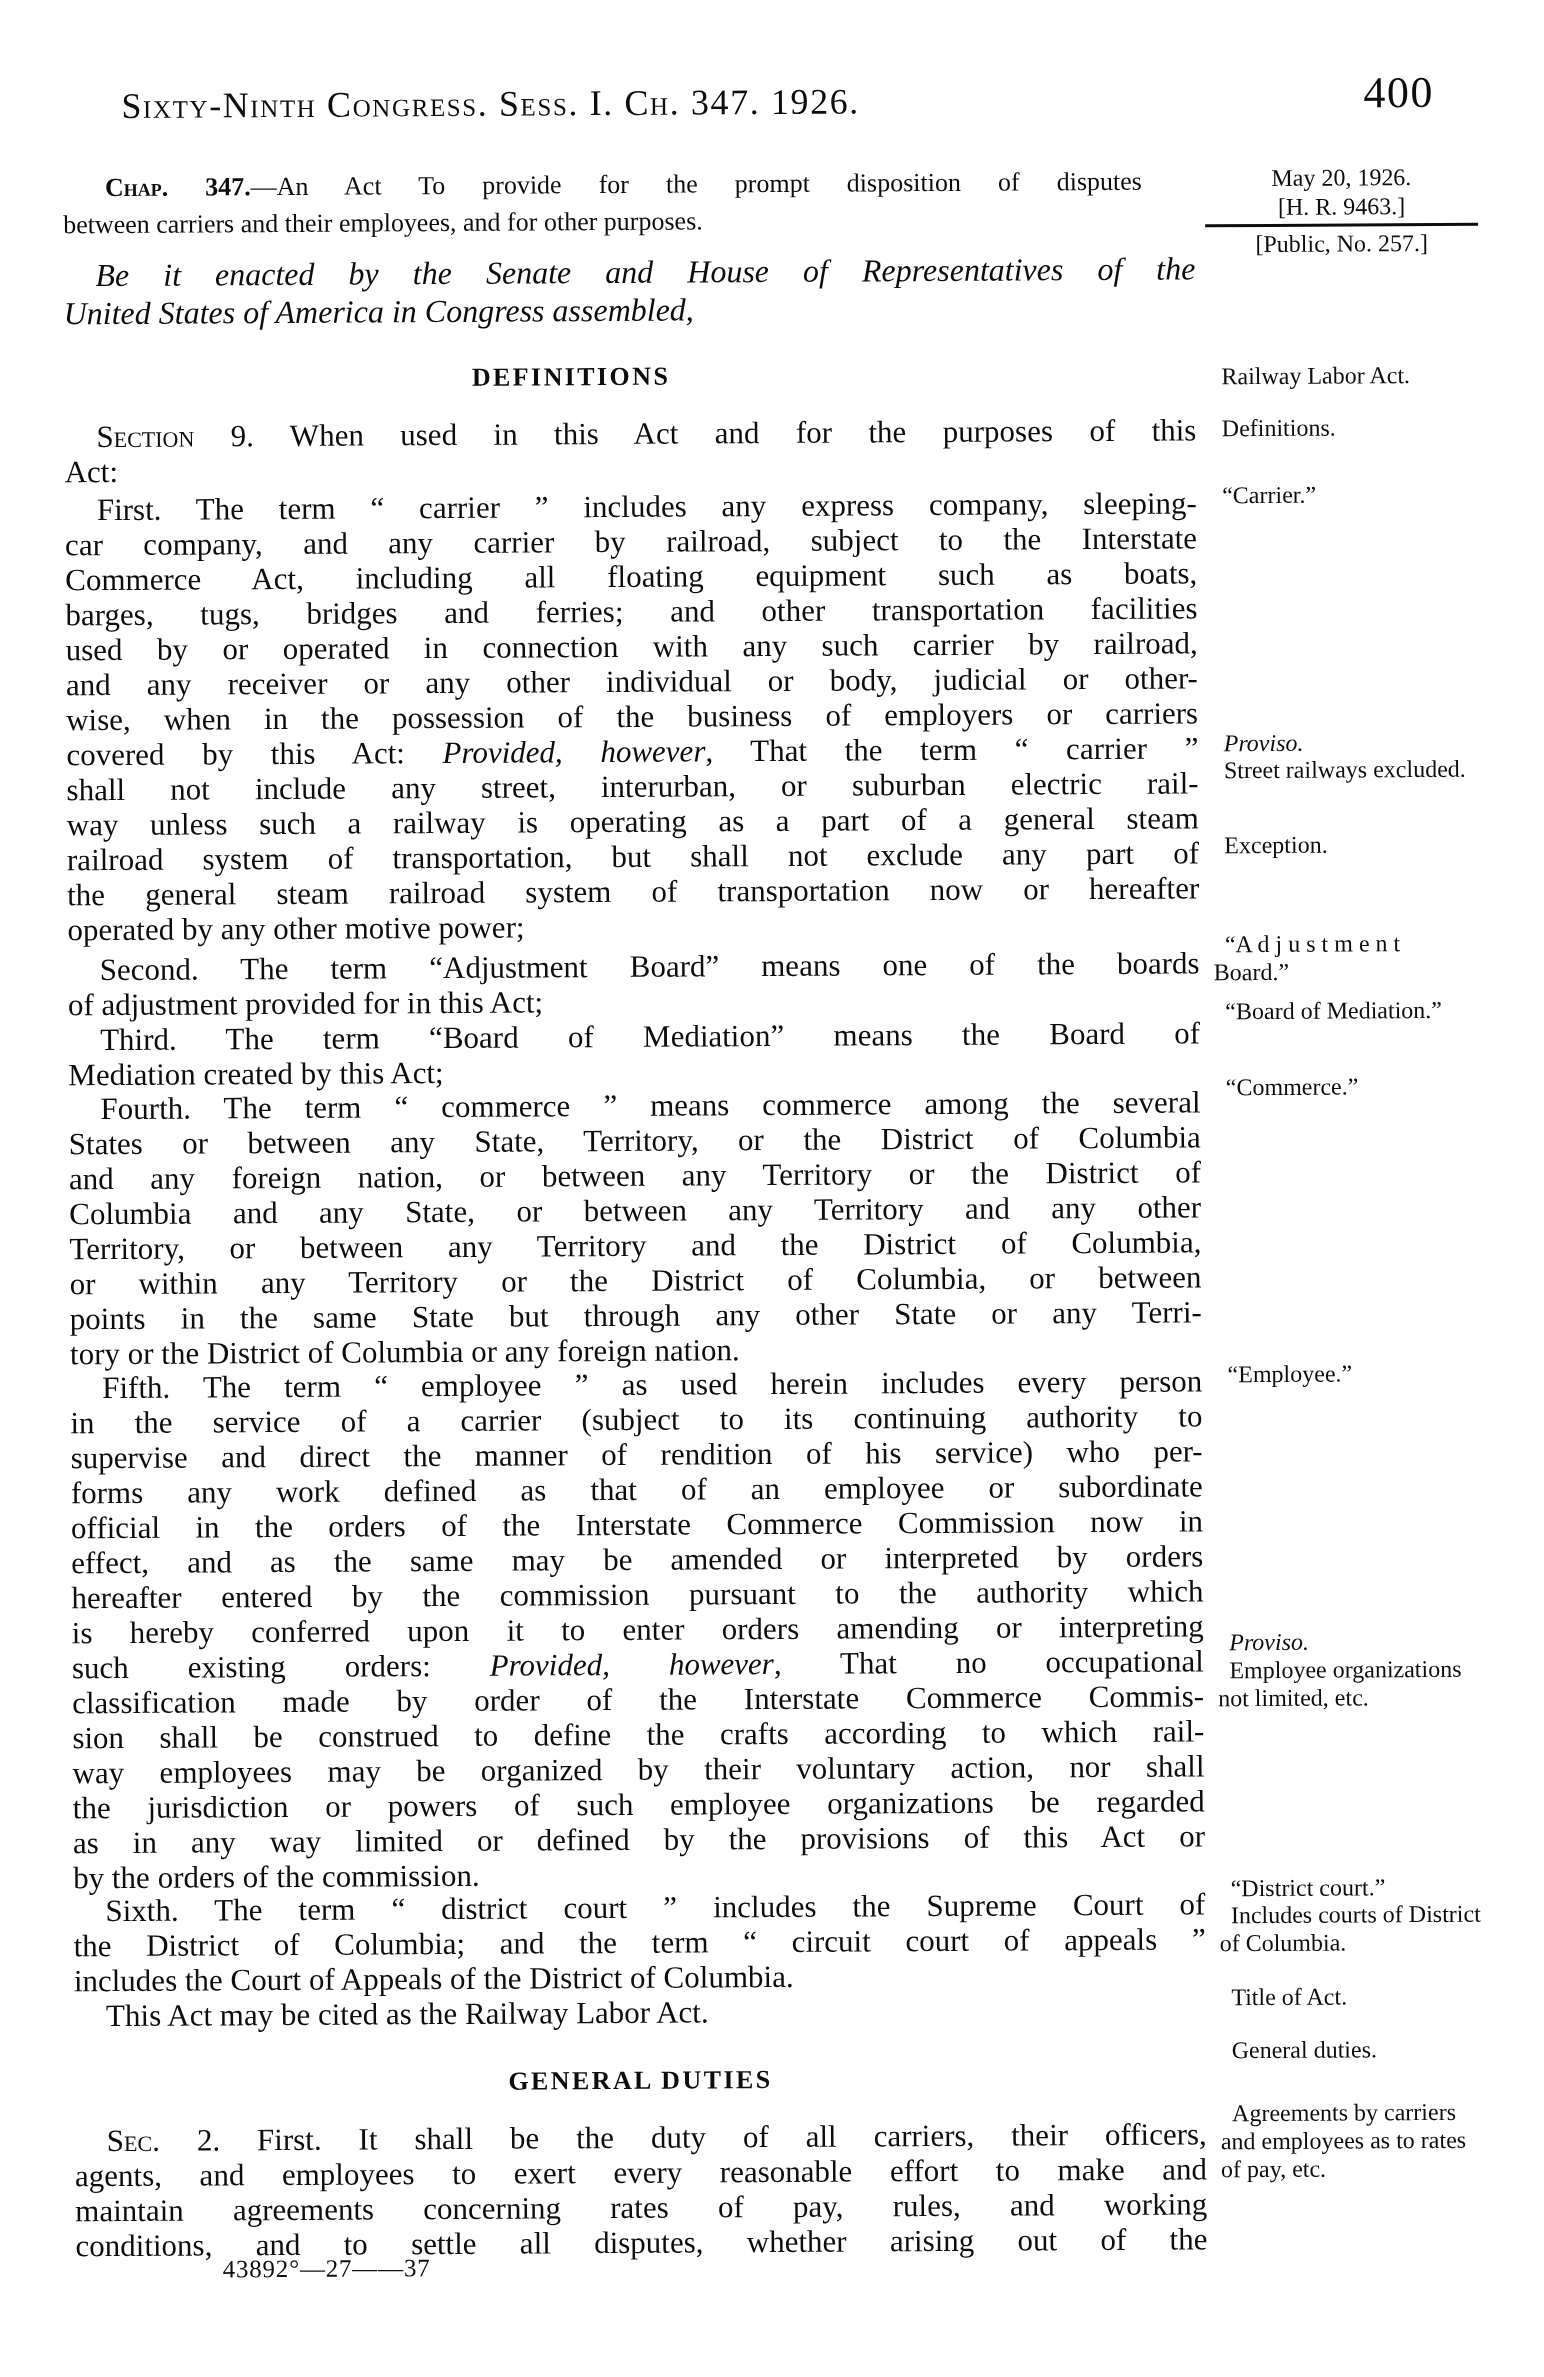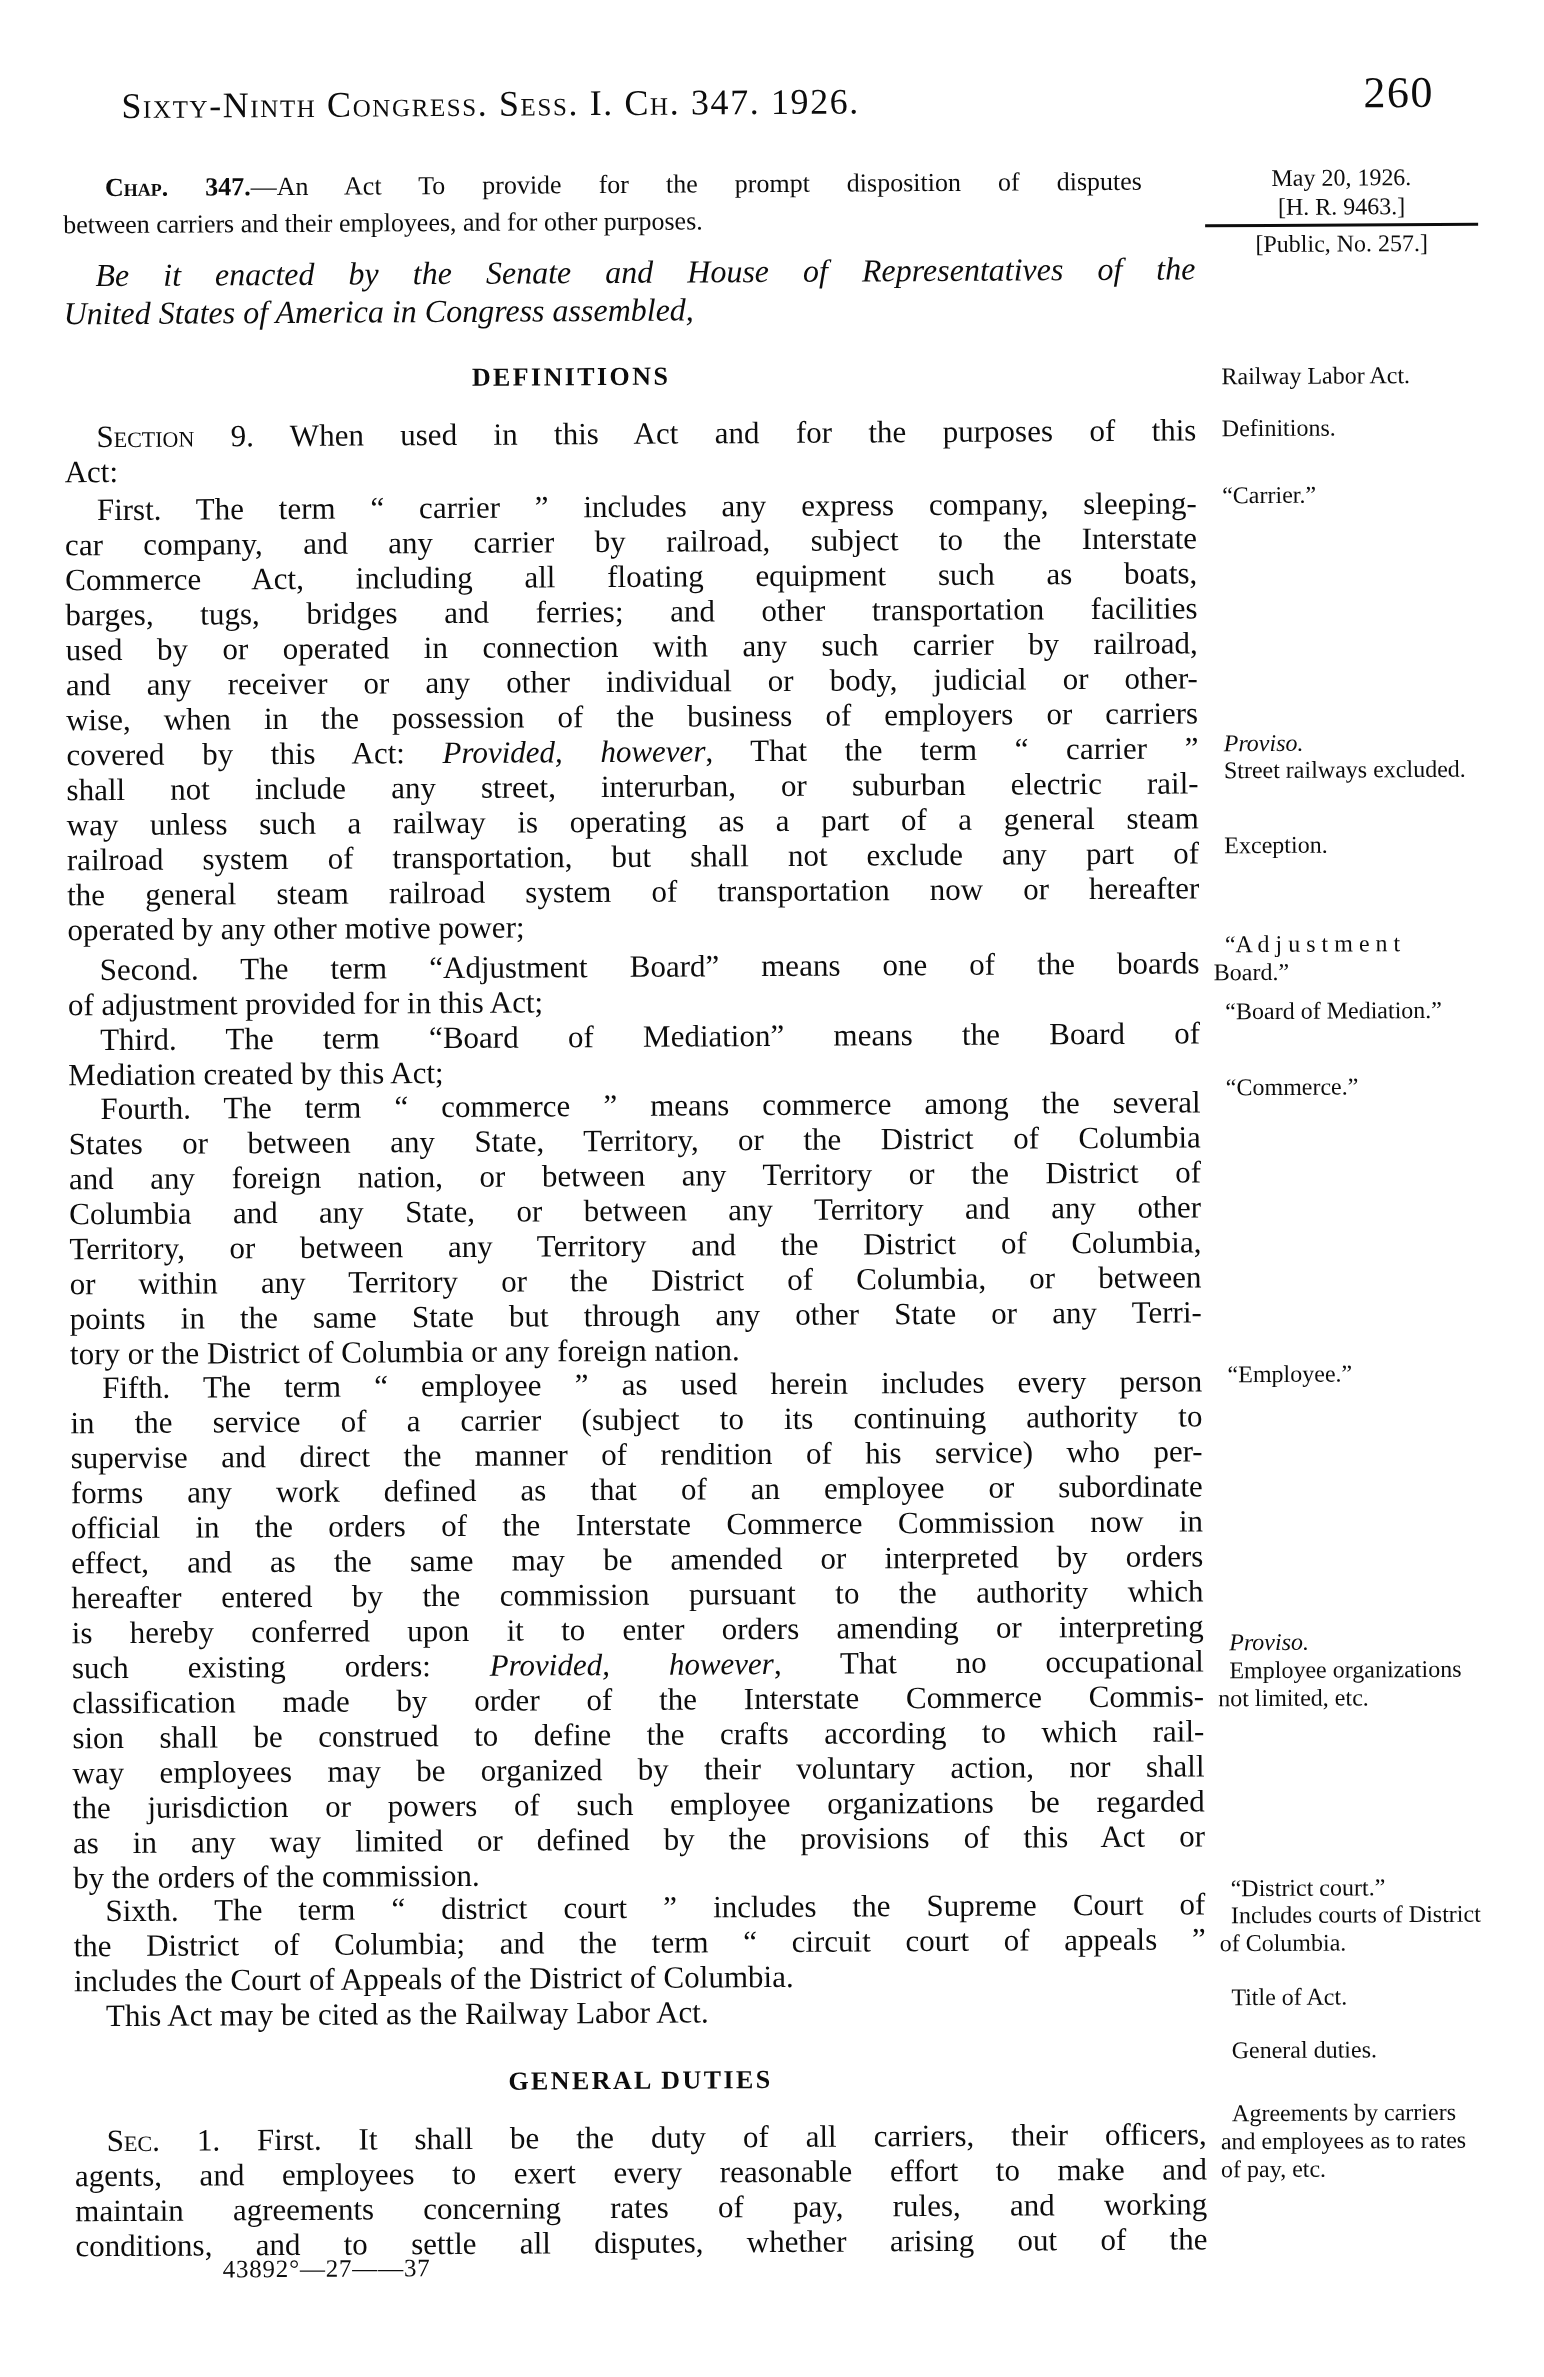--- a/index.html
+++ b/index.html
@@ -72,21 +72,21 @@
   .sc{font-variant:small-caps;margin-top:24px;}
   b.sc{font-weight:700;}
 </style>
 </head>
 <body>
 
 <div id="page">
   <div id="sheet">
 
     <div class="running-head rich">Sixty-Ninth Congress. Sess. I. Ch. 347. 1926.</div>
-    <div class="page-number rich">260</div>
+    <div class="page-number rich">400</div>
 
     <div class="chap rich-block">
         <div class="line rich indent"><b class="sc">Chap. 347.</b>—An Act To provide for the prompt disposition of disputes</div>
         <div class="line rich last">between carriers and their employees, and for other purposes.</div>
       </div>
 
     <div class="date-note">
       <div class="rich">May 20, 1926.</div>
       <div class="rule rich">[H. R. 9463.]</div>
       <div class="below-rule rich">[Public, No. 257.]</div>
@@ -158,21 +158,21 @@
         <div class="line rich">the District of Columbia; and the term “ circuit court of appeals ”</div>
         <div class="line rich last">includes the Court of Appeals of the District of Columbia.</div>
       </div>
     <div class="para" style="top:1994px">
         <div class="line rich last indent">This Act may be cited as the Railway Labor Act.</div>
       </div>
 
     <div id="h-general-duties" class="crossheading rich">GENERAL DUTIES</div>
 
     <div class="para" style="top:2119px">
-        <div class="line rich indent"><span class="sc">Sec. 1.</span> First. It shall be the duty of all carriers, their officers,</div>
+        <div class="line rich indent"><span class="sc">Sec. 2.</span> First. It shall be the duty of all carriers, their officers,</div>
         <div class="line rich">agents, and employees to exert every reasonable effort to make and</div>
         <div class="line rich">maintain agreements concerning rates of pay, rules, and working</div>
         <div class="line rich">conditions, and to settle all disputes, whether arising out of the</div>
       </div>
 
     <div class="mnote rich" style="top:365px">Railway Labor Act.</div>
     <div class="mnote rich" style="top:417px">Definitions.</div>
     <div class="mnote rich" style="top:484px">“Carrier.”</div>
     <div class="mnote it rich" style="top:732px">Proviso.</div>
     <div class="mnote rich" style="top:759px">Street railways excluded.</div>

